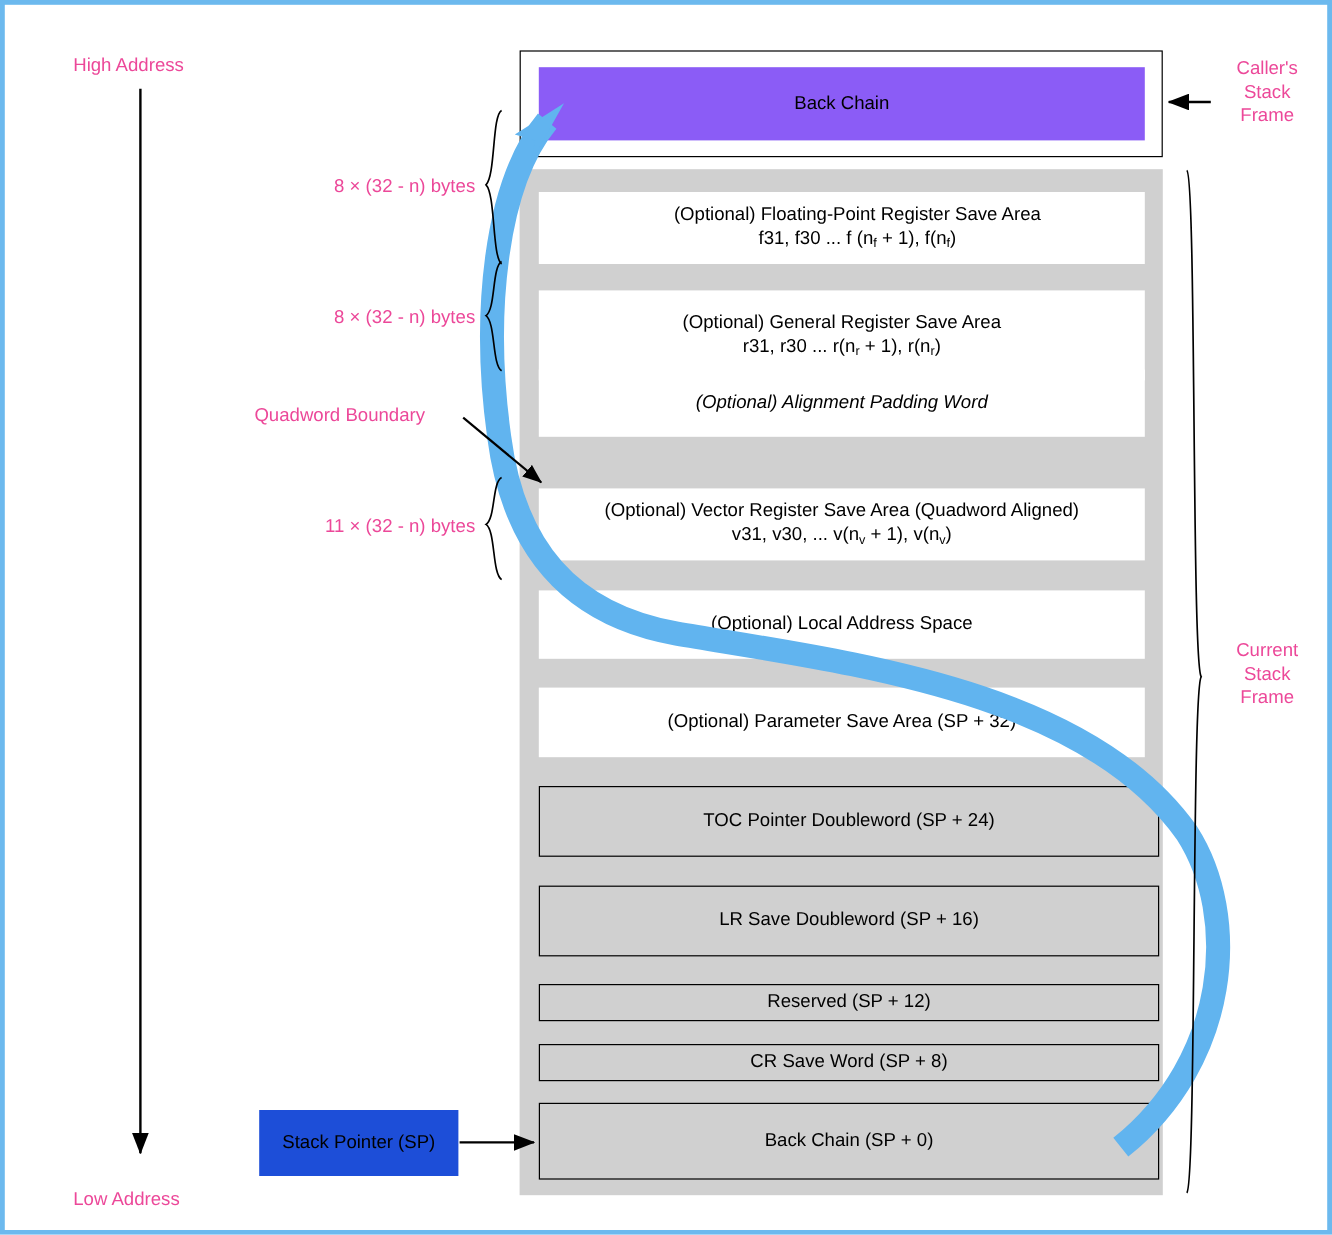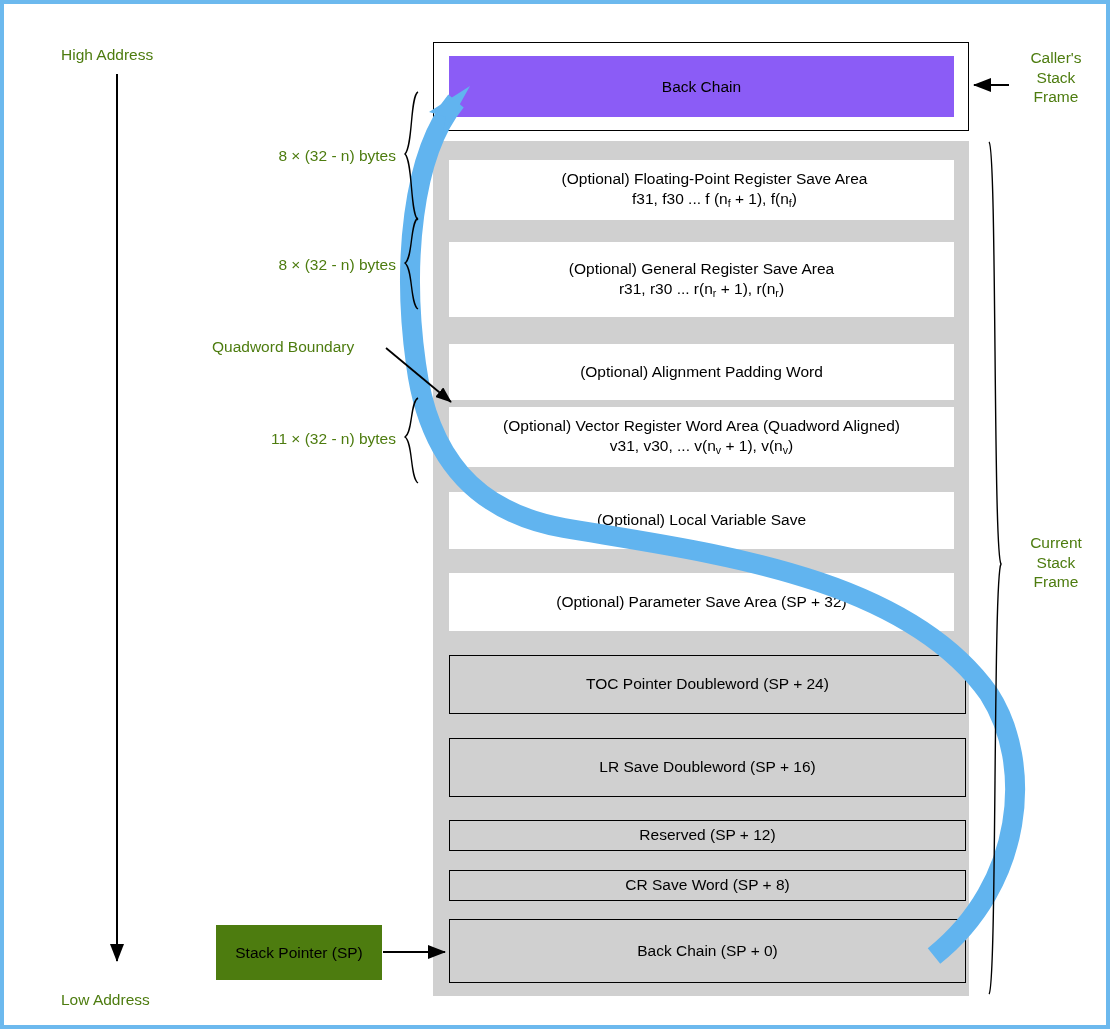--- a/index.html
+++ b/index.html
@@ -4,39 +4,39 @@
 <style>
   html,body{margin:0;padding:0;background:#ffffff;}
   body{font-family:"Liberation Sans","DejaVu Sans",sans-serif;}
   #page{
     position:relative;width:1110px;height:1029px;
     background:#ffffff;box-sizing:border-box;
     border:4px solid #6cb9ee;overflow:hidden;
   }
   .abs{position:absolute;}
   
-  .lbl{font-size:15.5px;color:#4d7c0f;line-height:1.26;white-space:nowrap;}
+  .lbl{font-size:15.5px;color:#ec4899;line-height:1.26;white-space:nowrap;}
   .lbl-c{text-align:center;}
   .lbl-r{text-align:right;}
   sub{font-size:0.68em;vertical-align:-0.28em;}
   
   #gray-column{left:429px;top:137px;width:536px;height:855px;background:#d0d0d0;}
   .slot{position:absolute;left:445px;box-sizing:border-box;display:flex;
         align-items:center;justify-content:center;text-align:center;
         font-size:15.5px;color:#000;line-height:1.3;}
   .slot-white{background:#ffffff;border:none;width:505px;}
   .slot-gray{background:#d0d0d0;border:1px solid #000;width:517px;}
   
   #caller-frame{left:429px;top:38px;width:536px;height:89px;
                 background:#ffffff;border:1.5px solid #000;box-sizing:border-box;}
   #caller-back-chain{left:445px;top:52px;width:505px;height:61px;background:#8b5cf6;
                      display:flex;align-items:center;justify-content:center;
                      font-size:15.5px;color:#000;}
   
-  #sp-box{left:212px;top:921px;width:166px;height:55px;background:#4d7c0f;
+  #sp-box{left:212px;top:921px;width:166px;height:55px;background:#1d4ed8;
           display:flex;align-items:center;justify-content:center;font-size:15.5px;color:#000;}
   svg.overlay{position:absolute;left:0;top:0;width:1110px;height:1029px;
               pointer-events:none;overflow:visible;}
 </style>
 </head>
 <body>
 
 <div id="page">
 
   <div class="abs lbl" style="left:57px;top:41px;">High Address</div>
@@ -54,33 +54,33 @@
     </div>
   </div>
 
   <div class="slot slot-white" style="top:238px;height:75px;">
     <div>
       <div>(Optional) General Register Save Area</div>
       <div>r31, r30 ... r(n<sub>r</sub> + 1), r(n<sub>r</sub>)</div>
     </div>
   </div>
 
-  <div class="slot slot-white" style="top:340px;height:56px;">
+  <div class="slot slot-white" style="top:304px;height:56px;font-style:italic;">
     <div>(Optional) Alignment Padding Word</div>
   </div>
 
   <div class="slot slot-white" style="top:403px;height:60px;">
     <div>
-      <div>(Optional) Vector Register Word Area (Quadword Aligned)</div>
+      <div>(Optional) Vector Register Save Area (Quadword Aligned)</div>
       <div>v31, v30, ... v(n<sub>v</sub> + 1), v(n<sub>v</sub>)</div>
     </div>
   </div>
 
   <div class="slot slot-white" style="top:488px;height:57px;">
-    <div>(Optional) Local Variable Save</div>
+    <div>(Optional) Local Address Space</div>
   </div>
 
   <div class="slot slot-white" style="top:569px;height:58px;">
     <div>(Optional) Parameter Save Area (SP + 32)</div>
   </div>
 
   <div class="slot slot-gray" style="top:651px;height:59px;">
     <div>TOC Pointer Doubleword (SP + 24)</div>
   </div>
 

